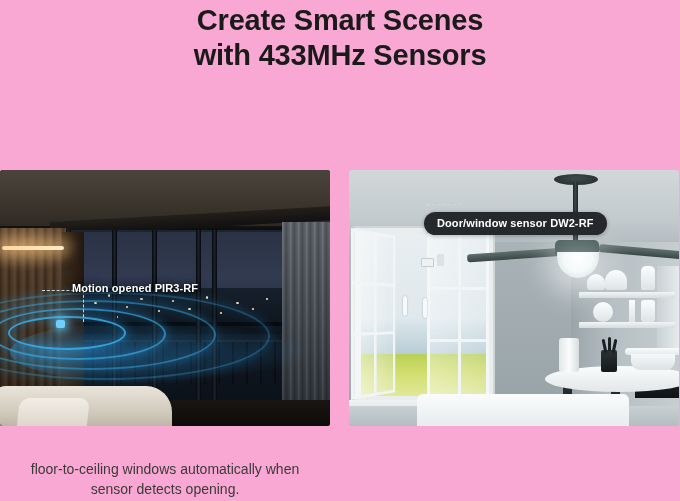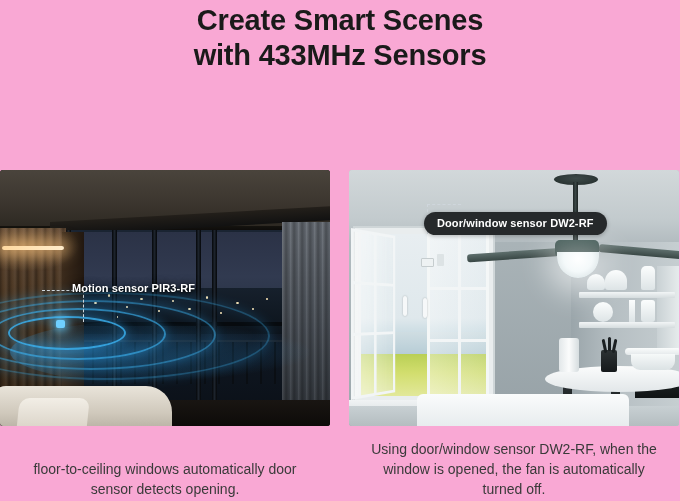--- a/index.html
+++ b/index.html
@@ -423,21 +423,21 @@
       <div class="wave w1"></div>
       <div class="sensor-dot"></div>
 
       <div class="brk brk-l-h"></div>
       <div class="brk brk-l-v"></div>
 
       <div class="n-floor"></div>
       <div class="n-sofa"></div>
       <div class="n-sofa-cush"></div>
 
-      <div class="label-plain">Motion sensor PIR3-RF</div>
+      <div class="label-plain">Motion opened PIR3-RF</div>
     </div>
 
     <div class="card scene-day">
       <div class="d-wall-back"></div>
       <div class="d-wall-recess"></div>
       <div class="d-wall-right"></div>
       <div class="d-ceiling"></div>
 
       <div class="d-win-reveal"></div>
       <div class="d-win-outside"></div>
@@ -501,23 +501,18 @@
       </div>
       <div class="d-island"></div>
 
       <div class="label-pill">Door/window sensor DW2-RF</div>
     </div>
   </div>
 
   <div class="captions">
     <div class="caption">
       <br>
-      <span>floor-to-ceiling windows automatically door</span><br>
+      <span>floor-to-ceiling windows automatically when</span><br>
       <span>sensor detects opening.</span>
     </div>
-    <div class="caption">
-      <span>Using door/window sensor DW2-RF, when the</span><br>
-      <span>window is opened, the fan is automatically</span><br>
-      <span>turned off.</span>
-    </div>
   </div>
 
 </div>
 
 </body></html>

